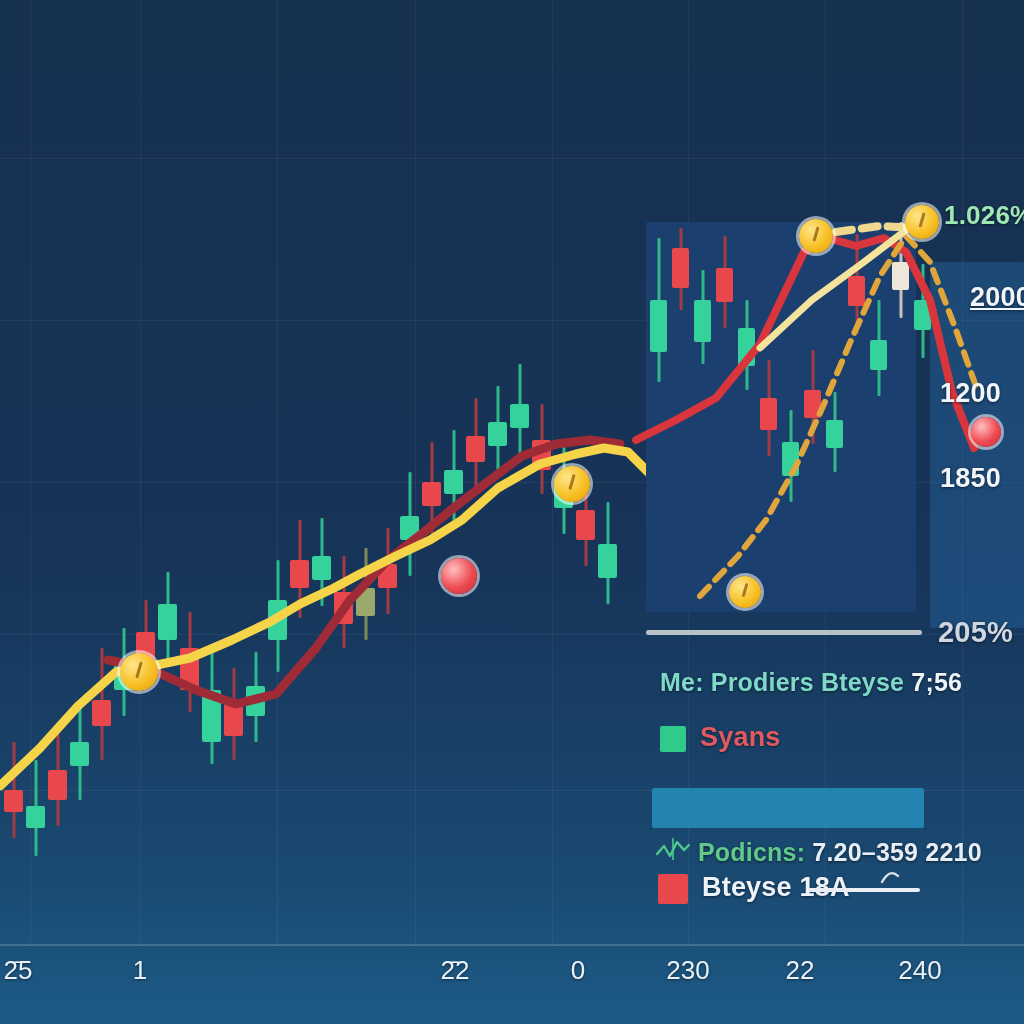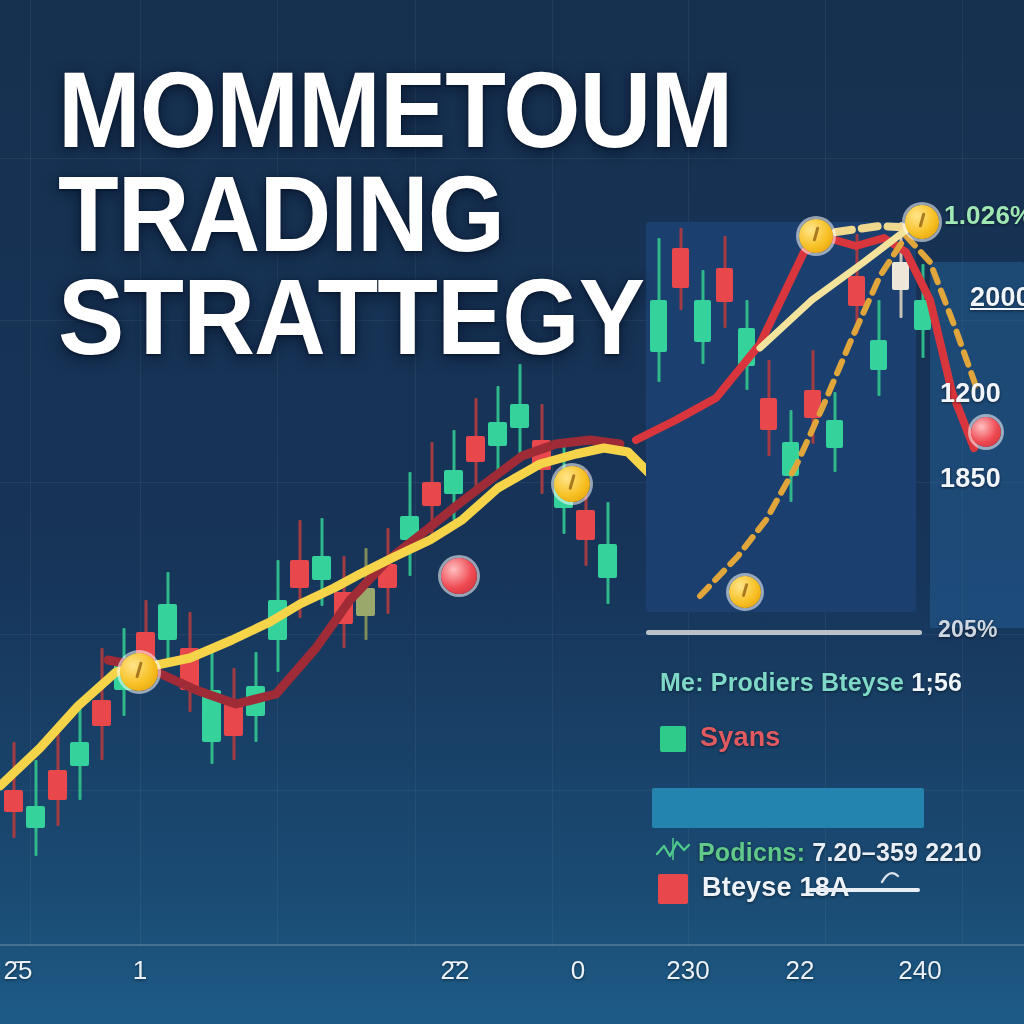--- a/index.html
+++ b/index.html
@@ -39,21 +39,21 @@
   .inset{position:absolute;background:#1b3f6e;border-radius:2px;}
   .inset-shade{position:absolute;background:rgba(40,110,170,.38);border-radius:2px;}
   .inset-sep{position:absolute;height:5px;background:#b9c2c9;border-radius:3px;}
   .inset-bar{position:absolute;background:#2384b0;border-radius:2px;}
 
   
   .ins-label{position:absolute;white-space:nowrap;font-weight:700;letter-spacing:.2px;
              text-shadow:0 1px 3px rgba(0,0,0,.55);}
   .pricelbl{color:#f2f6fb;font-size:27px;}
   .pctlbl-top{color:#9fe8b4;font-size:26px;}
-  .pctlbl-bot{color:#cfd8e2;font-size:23px;}
+  .pctlbl-bot{color:#cfd8e2;font-size:29px;}
   .leg-teal{color:#7fd9c8;font-size:25px;}
   .leg-teal .num{color:#eef4fa;}
   .leg-green{color:#61c98a;font-size:25px;}
   .leg-green .num{color:#e8eef6;}
   .leg-red{color:#e05a60;font-size:27px;}
   .leg-white{color:#eef3f9;font-size:27px;}
   .swatch{position:absolute;border-radius:2px;}
   .swatch.green{background:#2ecb8a;}
   .swatch.red{background:#e8484c;}
   .leg-line{position:absolute;height:4px;background:#e9eef4;border-radius:2px;}
@@ -319,21 +319,21 @@
       <div class="ins-label pricelbl" style="left: 970px; top: 282px; text-decoration: underline;">2000</div>
       <div class="ins-label pricelbl" style="left: 940px; top: 378px;">1200</div>
       <div class="ins-label pricelbl" style="left: 940px; top: 463px;">1850</div>
     </div>
 
   <div class="ins-label pctlbl-top" style="left:944px;top:200px;">1.026%</div>
   <div class="ins-label pctlbl-bot" style="left:938px;top:616px;">205%</div>
 
   <div class="ins-label leg-teal" style="left:660px;top:668px;">
     <span>Me: Prodiers Bteyse</span>
-    <span class="num">1;56</span>
+    <span class="num">7;56</span>
   </div>
 
   <div class="swatch green" style="left:660px;top:726px;width:26px;height:26px;"></div>
   <div class="ins-label leg-red" style="left:700px;top:722px;">Syans</div>
 
   <svg class="spark" style="left:656px;top:836px;width:34px;height:26px;" viewBox="0 0 34 26">
     <polyline points="1,18 8,10 14,20 21,6 28,14 33,9" fill="none" stroke="#4fc98a" stroke-width="2.4" stroke-linecap="round" stroke-linejoin="round"></polyline>
     <line x1="17" y1="2" x2="17" y2="24" stroke="#4fc98a" stroke-width="1.6"></line>
   </svg>
   <div class="ins-label leg-green" style="left:698px;top:838px;">
@@ -341,25 +341,20 @@
     <span class="num">7.20–359 2210</span>
   </div>
 
   <div class="swatch red" style="left:658px;top:874px;width:30px;height:30px;"></div>
   <div class="ins-label leg-white" style="left:702px;top:872px;">Bteyse 18A</div>
   <div class="leg-line" style="left:808px;top:888px;width:112px;"></div>
   <svg class="spark" style="left:878px;top:866px;width:24px;height:22px;" viewBox="0 0 24 22">
     <path d="M4 16 Q12 2 20 10" fill="none" stroke="#dbe3ec" stroke-width="2.4" stroke-linecap="round"></path>
   </svg>
 
-  <div class="headline">
-    <span class="hl-line">MOMMETOUM</span>
-    <span class="hl-line">TRADING</span>
-    <span class="hl-line">STRATTEGY</span>
-  </div>
 
   <div id="x-axis-labels">
       <div class="xlabel" style="left: 18px; top: 955px;">2̄5</div>
       <div class="xlabel" style="left: 140px; top: 955px;">1</div>
       <div class="xlabel" style="left: 455px; top: 955px;">2̄2</div>
       <div class="xlabel" style="left: 578px; top: 955px;">0</div>
       <div class="xlabel" style="left: 688px; top: 955px;">230</div>
       <div class="xlabel" style="left: 800px; top: 955px;">22</div>
       <div class="xlabel" style="left: 920px; top: 955px; text-align: center;">240</div>
     </div>

